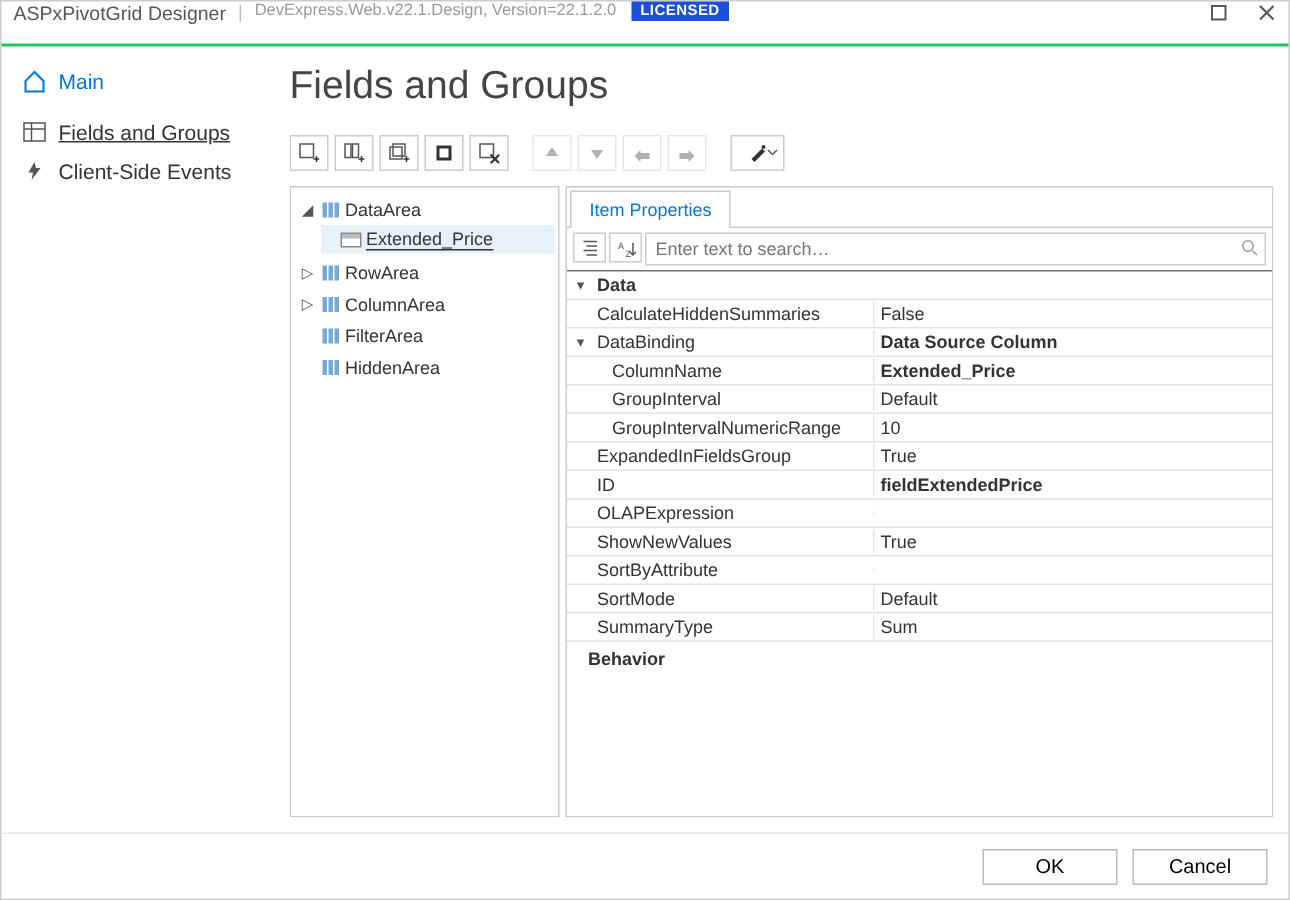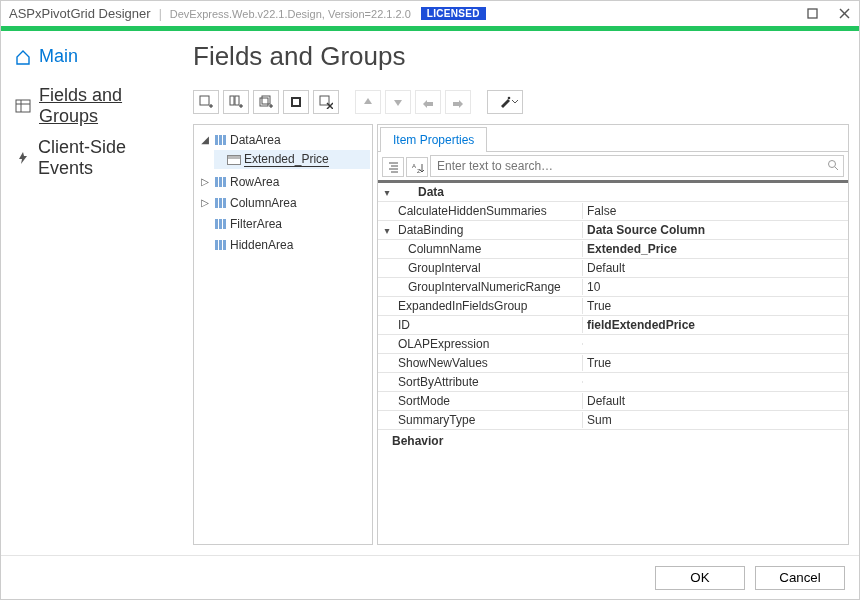--- a/index.html
+++ b/index.html
@@ -1,29 +1,29 @@
 <!DOCTYPE html>
 <html><head>
 <meta charset="utf-8">
 <style>
   * { box-sizing: border-box; font-family: "Segoe UI", Tahoma, sans-serif; }
   body { margin: 0; background: #fff; font-size: 12px; color: #333; }
   .window { width: 860px; height: 600px; border: 1px solid #ccc; display: flex; flex-direction: column; }
 
-  .titlebar { height: 30px; display: flex; align-items: center; padding: 0 8px; border-bottom: 5px solid #22c55e; }
+  .titlebar { height: 30px; display: flex; align-items: flex-start; padding: 0 8px; border-bottom: 2px solid #22c55e; }
   .titlebar .title { font-size: 13px; color: #555; }
   .titlebar .divider { margin: 0 8px; color: #bbb; }
   .titlebar .subtitle { font-size: 11px; color: #999; }
   .titlebar .badge { margin-left: 10px; background: #1d4ed8; color: #fff; padding: 1px 6px; font-size: 10px; font-weight: bold; letter-spacing: .3px; }
   .titlebar .wincontrols { margin-left: auto; display: flex; gap: 18px; }
   .winbtn { width: 14px; height: 14px; display: flex; align-items: center; justify-content: center; color: #555; }
 
   .body { flex: 1; padding: 10px; display: flex; gap: 12px; overflow: hidden; }
   .sidebar { width: 170px; }
-  .side-item { display: flex; align-items: center; gap: 8px; padding: 5px 4px; font-size: 18px; cursor: pointer; }
+  .side-item { display: flex; align-items: center; gap: 8px; padding: 5px 4px; font-size: 14px; cursor: pointer; }
   .side-item.main { color: #0078d7; }
   .side-item.selected { text-decoration: underline; }
   .side-ico { width: 16px; height: 16px; display: flex; align-items: center; justify-content: center; }
 
   .content { flex: 1; display: flex; flex-direction: column; overflow: hidden; }
   .content h1 { margin: 0 0 18px 0; font-size: 26px; font-weight: 400; color: #444; }
 
   .toolbar { display: flex; align-items: center; gap: 4px; margin-bottom: 10px; }
   .tb-btn { width: 26px; height: 24px; border: 1px solid #ccc; background: #fff; display: flex; align-items: center; justify-content: center; cursor: pointer; }
   .tb-sep { width: 8px; }
@@ -39,32 +39,32 @@
   .area-ico { width: 14px; height: 12px; display: flex; align-items: center; justify-content: center; gap:1px; }
   .area-ico span { width:3px; height:10px; background:#7aa7d9; }
   .field-ico { width:14px; height:10px; border:1px solid #888; background:#fff; position:relative; }
   .field-ico:before { content:''; position:absolute; left:0; right:0; top:0; height:3px; background:#bbb; }
   .trow.sel { background:#e6f1fb; }
   .trow.sel .label { border-bottom: 1px solid #333; }
 
   .right { flex: 1; border: 1px solid #ccc; display: flex; flex-direction: column; overflow: hidden; }
   .tabs { display: flex; border-bottom: 1px solid #ccc; }
   .tab { padding: 5px 12px; border: 1px solid #ccc; border-bottom: none; margin: 2px 0 -1px 2px; color: #0078d7; background:#fff; font-size:12px; cursor:pointer; }
-  .prop-toolbar { display:flex; align-items:flex-end; gap:2px; border-bottom:3px solid #737373; padding: 3px 4px; }
+  .prop-toolbar { display:flex; align-items:flex-start; gap:2px; border-bottom:1px solid #737373; padding: 3px 4px; }
   .pt-btn { width:22px; height:20px; border:1px solid #ccc; display:flex; align-items:center; justify-content:center; cursor:pointer; }
   .search { flex:1; position:relative; }
   .search input { width:100%; border:1px solid #ccc; padding: 3px 20px 3px 6px; font-size:12px; color:#555; }
   .search .mag { position:absolute; right:5px; top:4px; color:#999; }
 
   .grid { flex:1; overflow-x:hidden; overflow-y:scroll; position:relative; }
   .prow { display:flex; border-bottom:1px solid #e4e4e4; min-height:19px; align-items:center; }
   .pcol-exp { width:18px; text-align:center; color:#555; font-size:10px; }
   .pcol-name { flex: 0 0 186px; padding: 1px 2px; }
   .pcol-val { flex:1; border-left:1px solid #e4e4e4; padding: 1px 4px; }
-  .cat { font-weight:700; color:#333;margin-left:20px; }
+  .cat { font-weight:700; color:#333; }
   .indent1 { padding-left: 12px !important; }
   .bold { font-weight:700; }
   .behavior-label { padding:4px 14px; font-weight:700; color:#333; }
 
   .footer { height: 44px; border-top:1px solid #e4e4e4; display:flex; align-items:center; justify-content:flex-end; gap:10px; padding: 0 14px; }
   .footer button { width:90px; height:24px; border:1px solid #bbb; background:#fff; cursor:pointer; }
 </style>
 </head>
 <body>
 

